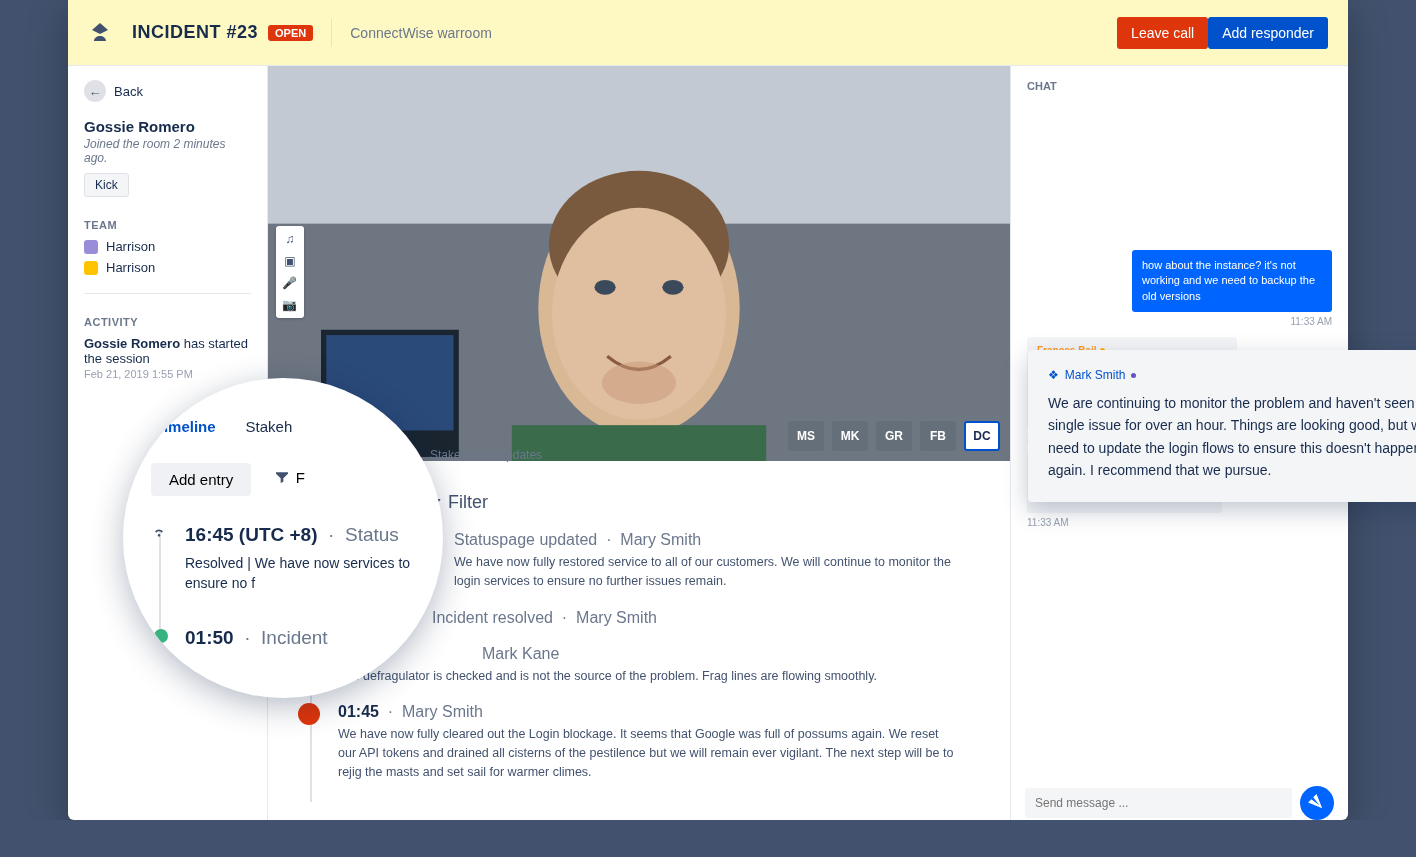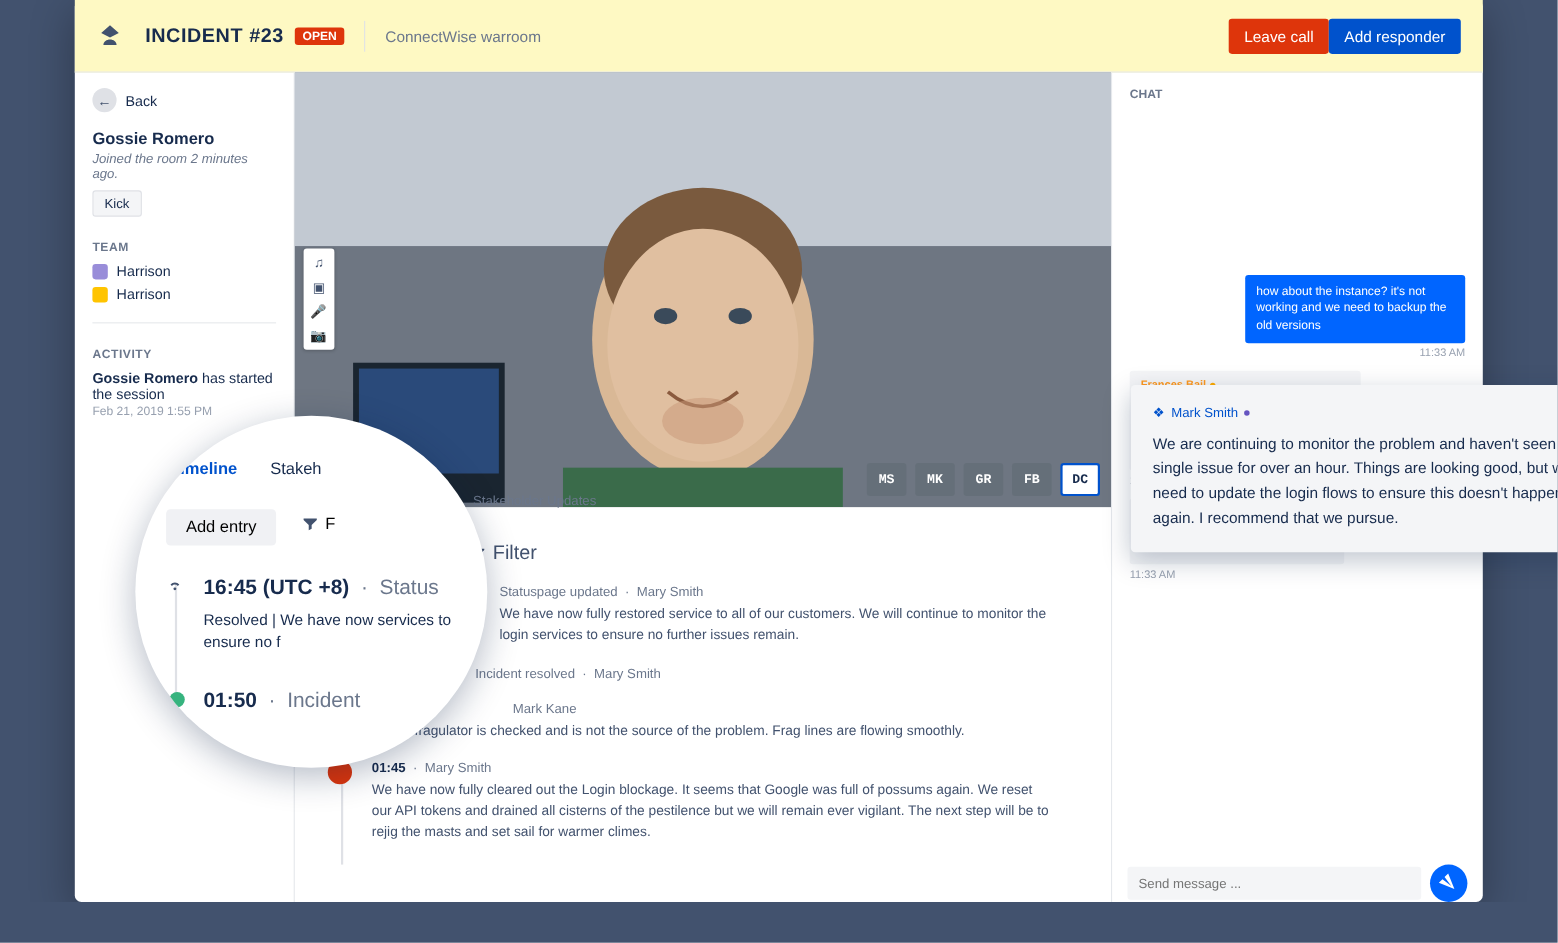--- a/index.html
+++ b/index.html
@@ -27,21 +27,21 @@
 .team-sw { width:14px; height:14px; border-radius:3px;}
 .divider { border:none; border-top:1px solid #e5e8ec; margin:18px 0 0 0;}
 .act-item { margin-bottom:14px;}
 .act-text { font-size:13px;}
 .act-text b { font-weight:600;}
 .act-time { font-size:11px; color:#97a0af; margin-top:2px;}
 .main { flex:1; display:flex; position:relative;}
 .video-area { flex:1; position:relative; background:linear-gradient(180deg,#b1b9c5 0%,#6a7281 42%,#4d5560 100%);}
 .video-ctrl { position:absolute; left:8px; top:160px; background:#fff; border-radius:3px; width:28px; display:flex; flex-direction:column; align-items:center; padding:6px 0; gap:8px; box-shadow:0 1px 3px rgba(0,0,0,0.2);}
 .ctrl-ico { width:14px; height:14px; color:#42526e; font-size:12px; display:flex; align-items:center; justify-content:center; cursor:pointer;}
-.part-strip { position:absolute; right:10px; bottom:10px; display:flex; gap:8px;font-family:Liberation Mono, monospace;}
+.part-strip { position:absolute; right:10px; bottom:10px; display:flex; gap:8px;}
 .part-tile { width:36px; height:30px; background:rgba(100,110,120,0.85); color:#fff; font-size:12px; font-weight:600; display:flex; align-items:center; justify-content:center; border-radius:3px;}
 .part-tile.active { background:#fff; color:#172b4d; border:2px solid #0052cc;}
 .chat { width:338px; border-left:1px solid #e5e8ec; display:flex; flex-direction:column; position:relative;}
 .chat-h { font-size:11px; color:#6b778c; font-weight:600; padding:14px 16px 10px;}
 .chat-body { flex:1; padding:8px 16px 0 16px; overflow:auto;}
 .chat-msg-right { background:#0065ff; color:#fff; font-size:11px; padding:8px 10px; border-radius:3px; margin-left:auto; width:fit-content; max-width:200px; margin-top:140px; line-height:1.4;}
 .chat-ts { font-size:10px; color:#97a0af; text-align:right; margin-top:4px; margin-bottom:10px;}
 .chat-card { background:#f4f5f7; border-radius:3px; padding:8px 10px; margin-bottom:4px; max-width:210px;}
 .chat-card .nm { font-size:10px; font-weight:600; margin-bottom:4px; display:flex; align-items:center; gap:4px;}
 .chat-card .txt { font-size:11px; color:#172b4d; line-height:1.35;}
@@ -59,21 +59,21 @@
 .tabs { display:flex; gap:20px; font-size:14px; color:#6b778c; margin-bottom:24px; padding-left:4px;}
 .tab { padding:6px 0;}
 .tl-toolbar { display:flex; gap:16px; align-items:center; color:#42526e; font-size:18px; margin-bottom:18px;}
 .filter-btn { display:inline-flex; align-items:center; gap:6px; cursor:pointer;}
 .tl-line { position:relative; padding-left:40px;}
 .tl-vline { position:absolute; left:12px; top:10px; bottom:-20px; width:2px; background:#dfe1e6;}
 .tl-item { position:relative; margin-bottom:18px;}
 .tl-bullet { position:absolute; left:-34px; top:2px; width:12px; height:12px; border-radius:50%; background:#0052cc;}
 .tl-bullet.green { background:#36b37e;}
 .tl-bullet.av { left:-40px; top:0; width:22px; height:22px; border-radius:50%; background:#de350b;}
-.tl-meta { font-size:12px; color:#6b778c; margin-bottom:4px;}
+.tl-meta { font-size:16px; color:#6b778c; margin-bottom:4px;}
 .tl-meta b { color:#172b4d; font-weight:600;}
 .tl-txt { font-size:12.5px; color:#42526e; line-height:1.5;}
 .lens { position:absolute; left:55px; top:378px; width:320px; height:320px; border-radius:50%; background:#fff; box-shadow:0 8px 32px rgba(9,30,66,0.3); overflow:hidden; padding:40px 28px 28px 28px;}
 .lens .lens-tabs { display:flex; gap:30px; font-size:15px; color:#172b4d; margin-bottom:28px; padding-left:4px;}
 .lens .lens-tab.active { color:#0052cc; font-weight:600;}
 .lens-add { background:#f0f1f4; padding:8px 18px; border-radius:4px; font-size:15px; display:inline-block; margin-right:18px; cursor:pointer;}
 .lens-filter-ico { display:inline-flex; align-items:center; gap:6px; font-size:15px;}
 .lens-tl { margin-top:28px; padding-left:34px; position:relative;}
 .lens-tl .lv { position:absolute; left:8px; top:6px; bottom:-40px; width:2px; background:#dfe1e6;}
 .lens-row { position:relative; margin-bottom:28px;}

